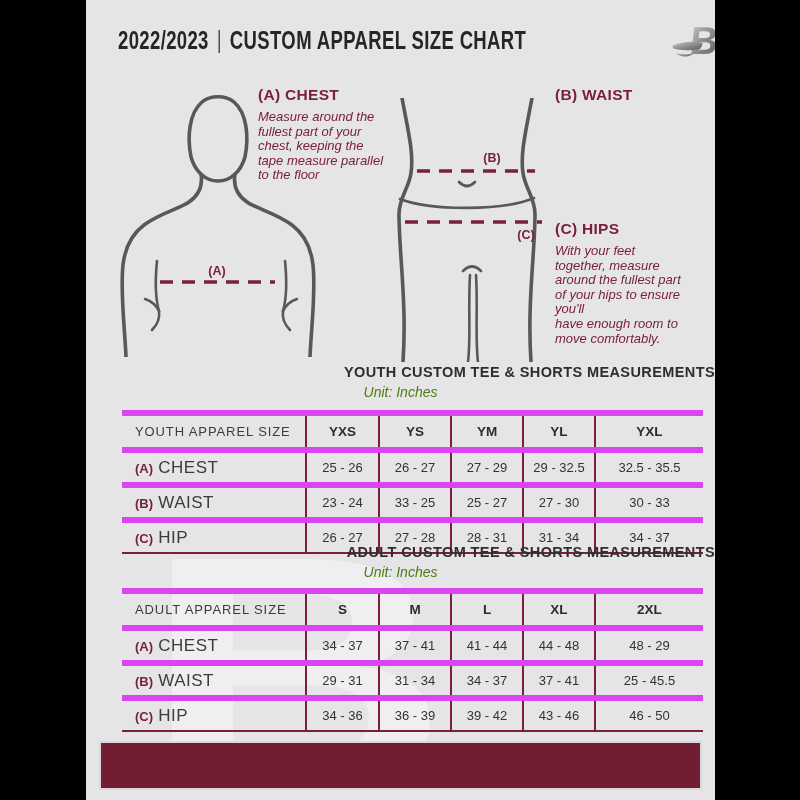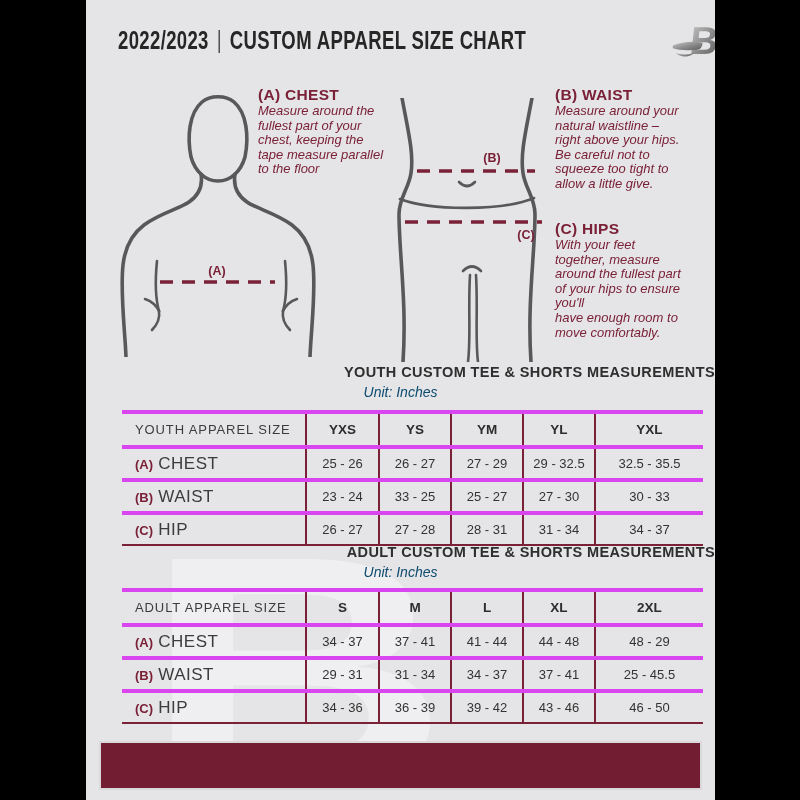--- a/index.html
+++ b/index.html
@@ -20,50 +20,50 @@
        align-items:center;justify-content:space-between;padding:0 14px 0 32px;
        box-sizing:border-box;z-index:2;}
   .hdr-left{display:flex;align-items:center;gap:11px;transform:scaleX(0.74);
             transform-origin:left center;white-space:nowrap;}
   .hdr-left span{font-size:25px;font-weight:bold;color:#262626;letter-spacing:0.5px;}
   .hdr-left .divider{font-weight:normal;color:#444;font-size:23px;}
   .hdr-right{display:flex;align-items:center;gap:8px;}
 
   
   .guide-heading{font-size:15.5px;font-weight:bold;color:#7a2037;letter-spacing:0.3px;}
-  .guide-desc{font-size:13px;font-style:italic;line-height:14.6px;
+  .guide-desc{margin-top:6px;font-size:13px;font-style:italic;line-height:14.6px;
               color:#7a2037;white-space:pre-line;}
   .gblock{position:absolute;z-index:1;}
   .gblock.chest{left:172px;top:86px;width:150px;}
   .gblock.waist{left:469px;top:86px;width:152px;}
   .gblock.hips{left:469px;top:220px;width:152px;}
   .fig{position:absolute;z-index:1;}
   .fig.fig1{left:26px;top:85px;}
   .fig.fig2{left:300px;top:98px;}
   .fig path.body{fill:none;stroke:#58585a;stroke-width:3.6;stroke-linecap:round;}
   .fig path.detail{fill:none;stroke:#58585a;stroke-width:2.6;stroke-linecap:round;}
   .fig path.dash{fill:none;stroke:#7a2037;stroke-width:3.4;stroke-dasharray:13 9;}
   .fig text{font-family:"Liberation Sans",sans-serif;font-size:12.5px;font-weight:bold;
             fill:#7a2037;text-anchor:middle;}
 
   
   .sec-title{position:absolute;left:0;width:629px;text-align:right;font-size:14.5px;
              font-weight:bold;color:#2e2e2e;letter-spacing:0.4px;z-index:1;}
   .sec-unit{position:absolute;left:0;width:629px;text-align:center;font-size:14px;
-            font-style:italic;color:#0c4a6e;z-index:1;}
+            font-style:italic;color:#4d7c0f;z-index:1;}
   .youth-title{top:364px;} .youth-unit{top:384px;}
   .adult-title{top:544px;} .adult-unit{top:564px;}
   table.size-table{position:absolute;left:36px;width:558px;border-collapse:collapse;
                    table-layout:fixed;z-index:1;}
   table.youth{top:410px;} table.adult{top:588px;}
   .size-table th:nth-child(1){width:170px;}
   .size-table th:nth-child(2){width:71px;}
   .size-table th:nth-child(3),.size-table th:nth-child(4),.size-table th:nth-child(5){width:70px;}
   .size-table th:nth-child(6){width:107px;}
-  .size-table tr{border-top:4px solid #d946ef;}
+  .size-table tr{border-top:6px solid #d946ef;}
   .size-table tr:last-child{border-bottom:2px solid #7a2037;}
   .size-table th,.size-table td{border-left:2px solid #7a2037;padding:0;text-align:center;
         font-size:13px;color:#333;height:29px;}
   .size-table tr.hdr-row th,.size-table tr.hdr-row td{height:31px;}
   .size-table th:first-child,.size-table td:first-child{border-left:none;}
   .size-table .lbl{text-align:left;padding-left:13px;}
   .size-table .col-hdr{font-weight:bold;font-size:13.5px;color:#2d2d2d;}
   .size-table .tbl-hdr-label{font-weight:normal;font-size:13px;letter-spacing:0.9px;color:#3c3c3c;}
   .size-table .marker{font-weight:bold;color:#7a2037;}
   .size-table .rowlabel{color:#3c3c3c;letter-spacing:0.5px;font-size:17px;}
@@ -139,26 +139,20 @@
     <div class="gblock chest">
       <div class="guide-heading">(A) CHEST</div>
       <div class="guide-desc">Measure around the
 fullest part of your
 chest, keeping the
 tape measure parallel
 to the floor</div>
     </div>
     <div class="gblock waist">
       <div class="guide-heading">(B) WAIST</div>
-      <div class="guide-desc">Measure around your
-natural waistline –
-right above your hips.
-Be careful not to
-squeeze too tight to
-allow a little give.</div>
     </div>
     <div class="gblock hips">
       <div class="guide-heading">(C) HIPS</div>
       <div class="guide-desc">With your feet
 together, measure
 around the fullest part
 of your hips to ensure
 you'll
 have enough room to
 move comfortably.</div>

